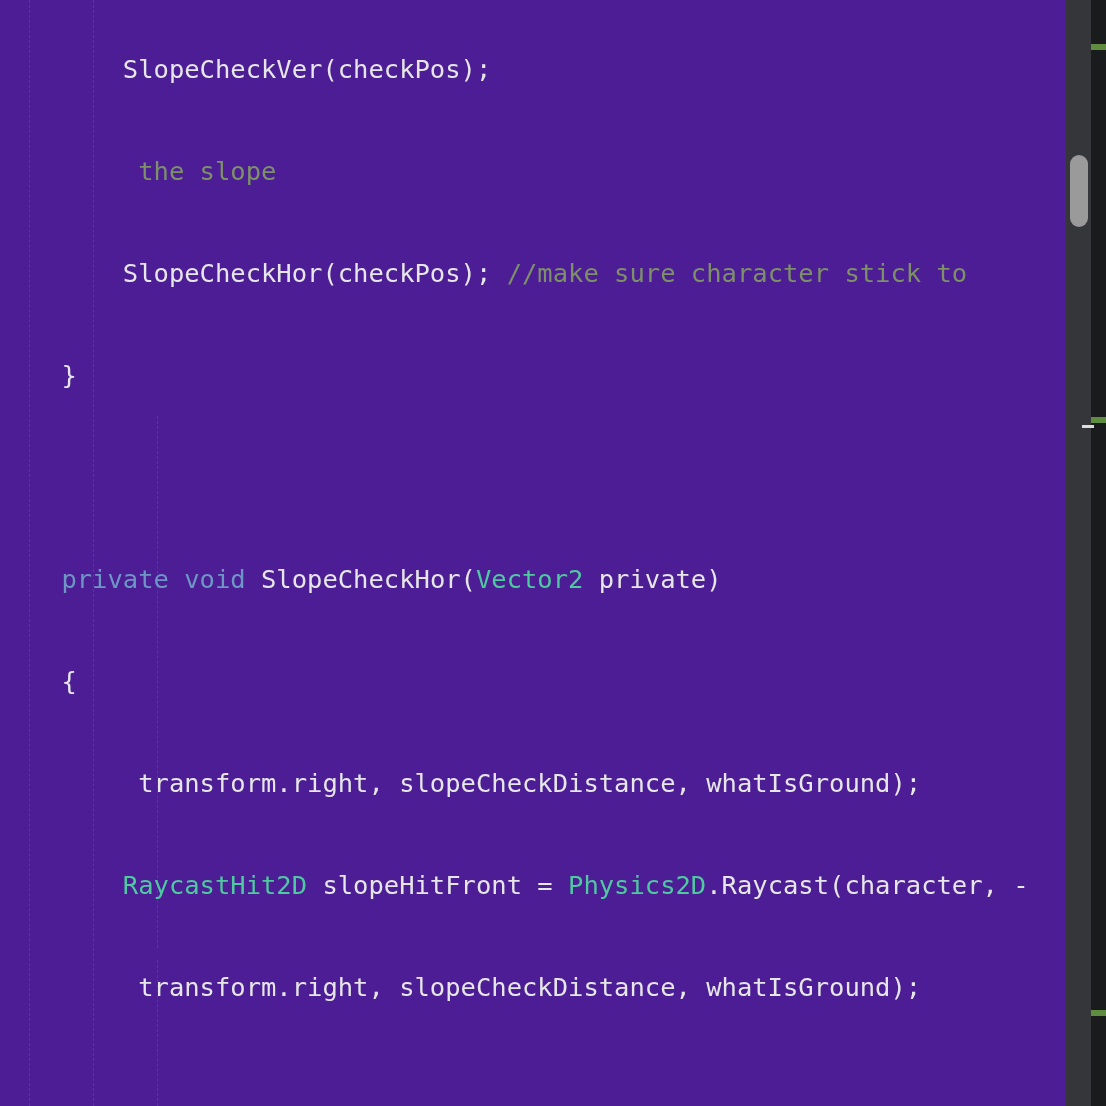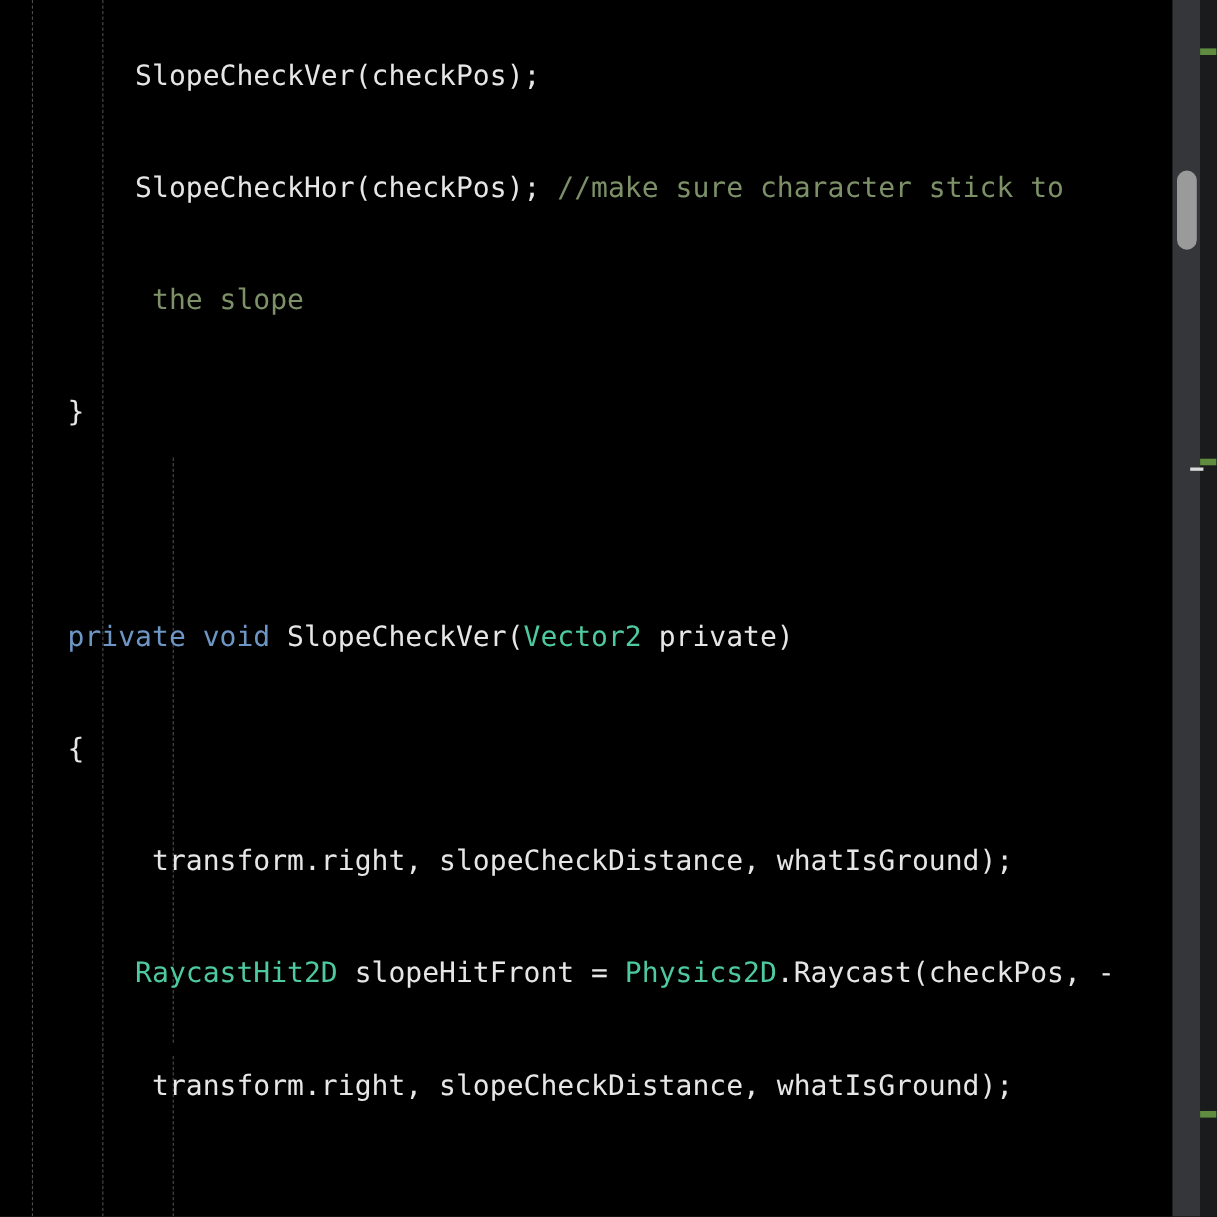--- a/index.html
+++ b/index.html
@@ -23,21 +23,21 @@
     overflow: hidden;
   }
 
   
   #code-surface {
     position: absolute;
     left: 0;
     top: 0;
     width: 1066px;
     height: 1106px;
-    background: #000000;
+    background: #4c1d95;
     overflow: hidden;
   }
 
   
   .indent-guide {
     position: absolute;
     top: 0;
     bottom: 0;
     width: 0;
     border-left: 1px dashed #4a4c50;
@@ -134,28 +134,28 @@
 
   <div id="code-surface">
 
     <div class="indent-guide" style="left:29px;"></div>
     <div class="indent-guide" style="left:93px;"></div>
     <div class="indent-guide" style="left:157px; top:416px; height:532px;"></div>
     <div class="indent-guide" style="left:157px; top:960px; height:146px;"></div>
 
     <div id="code-text">
       <span class="ln" style="position:relative; top:-16px;"><span class="tok-plain">        SlopeCheckVer(checkPos);</span></span>
+      <span class="ln" style="position:relative; top:-16px;"><span class="tok-comment">         the slope</span></span>
       <span class="ln" style="position:relative; top:-16px;"><span class="tok-plain">        SlopeCheckHor(checkPos); </span><span class="tok-comment">//make sure character stick to</span></span>
-      <span class="ln" style="position:relative; top:-16px;"><span class="tok-comment">         the slope</span></span>
       <span class="ln" style="position:relative; top:-16px;"><span class="tok-plain">    }</span></span>
       <span class="ln" style="position:relative; top:-16px;"> </span>
-      <span class="ln" style="position:relative; top:-16px;"><span class="tok-kw">    private void </span><span class="tok-plain">SlopeCheckVer(</span><span class="tok-type">Vector2</span><span class="tok-plain"> private)</span></span>
+      <span class="ln" style="position:relative; top:-16px;"><span class="tok-kw">    private void </span><span class="tok-plain">SlopeCheckHor(</span><span class="tok-type">Vector2</span><span class="tok-plain"> private)</span></span>
       <span class="ln" style="position:relative; top:-16px;"><span class="tok-plain">    {</span></span>
       <span class="ln" style="position:relative; top:-16px;"><span class="tok-plain">         transform.right, slopeCheckDistance, whatIsGround);</span></span>
-      <span class="ln" style="position:relative; top:-16px;"><span class="tok-type">        RaycastHit2D</span><span class="tok-plain"> slopeHitFront = </span><span class="tok-type">Physics2D</span><span class="tok-plain">.Raycast(checkPos, -</span></span>
+      <span class="ln" style="position:relative; top:-16px;"><span class="tok-type">        RaycastHit2D</span><span class="tok-plain"> slopeHitFront = </span><span class="tok-type">Physics2D</span><span class="tok-plain">.Raycast(character, -</span></span>
       <span class="ln" style="position:relative; top:-16px;"><span class="tok-plain">         transform.right, slopeCheckDistance, whatIsGround);</span></span>
       
       
       
       
       
       
       
       
       

